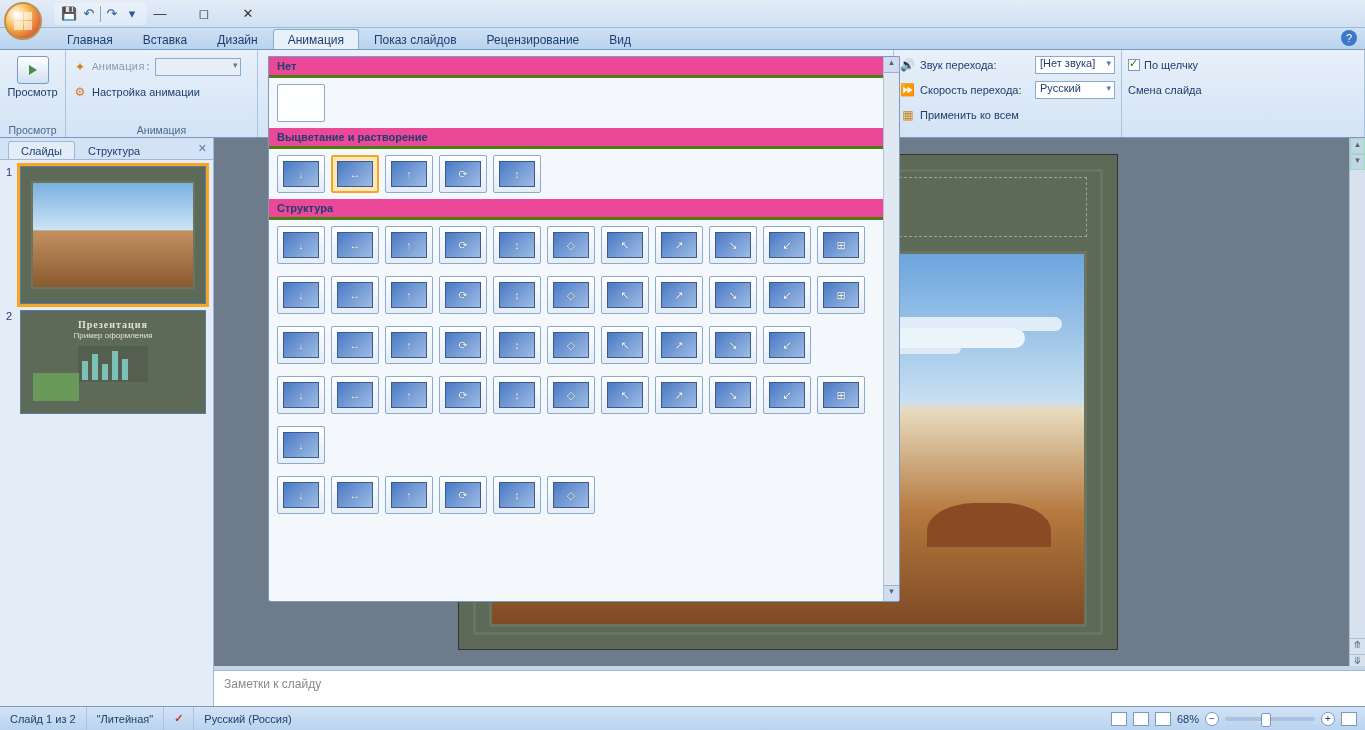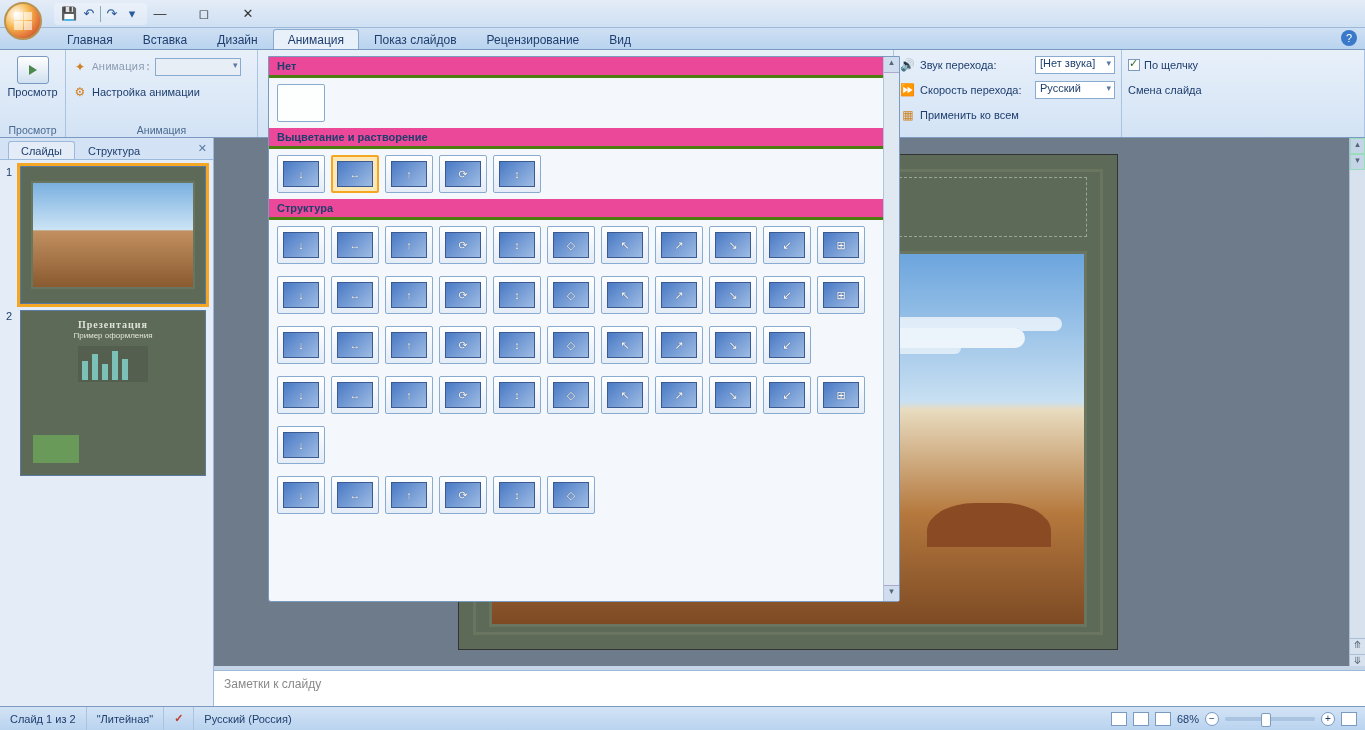--- a/index.html
+++ b/index.html
@@ -213,21 +213,21 @@
   </div>
   <div class="thumbs">
     <div class="thumb-wrap">
       <div class="thumb-num">1</div>
       <div class="thumb selected">
         <div class="thumb-landscape"></div>
       </div>
     </div>
     <div class="thumb-wrap">
       <div class="thumb-num">2</div>
-      <div class="thumb" style="height:166px">
+      <div class="thumb" style="height:104px">
         <div class="thumb2-content">
           <div class="thumb2-title">Презентация</div>
           <div class="thumb2-sub">Пример оформления</div>
           <div class="thumb2-chart">
             <span style="height:60%"></span>
               <span style="height:80%"></span>
               <span style="height:50%"></span>
               <span style="height:90%"></span>
               <span style="height:65%"></span>
           </div>

